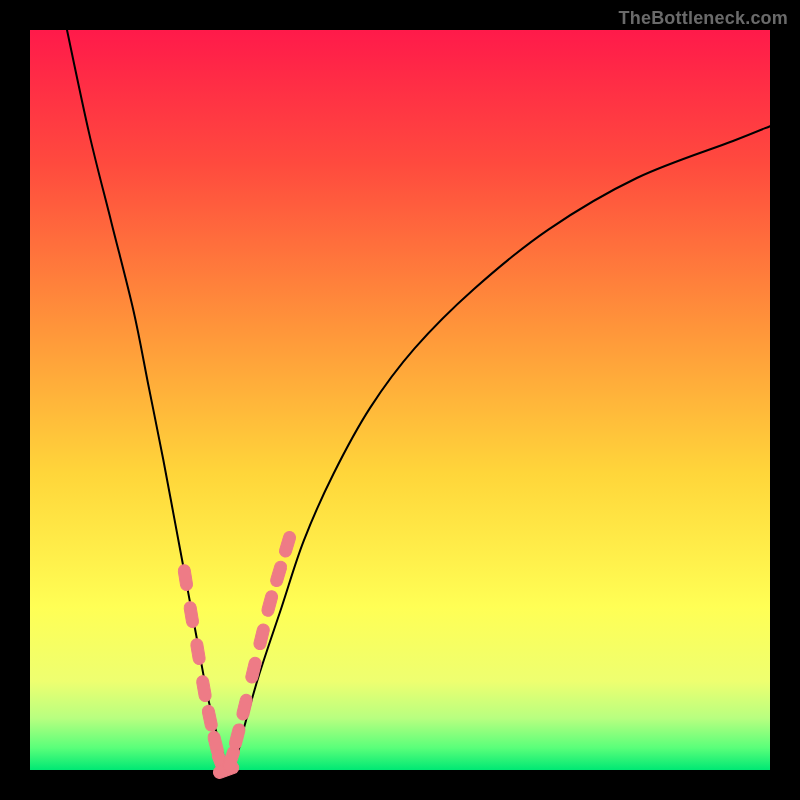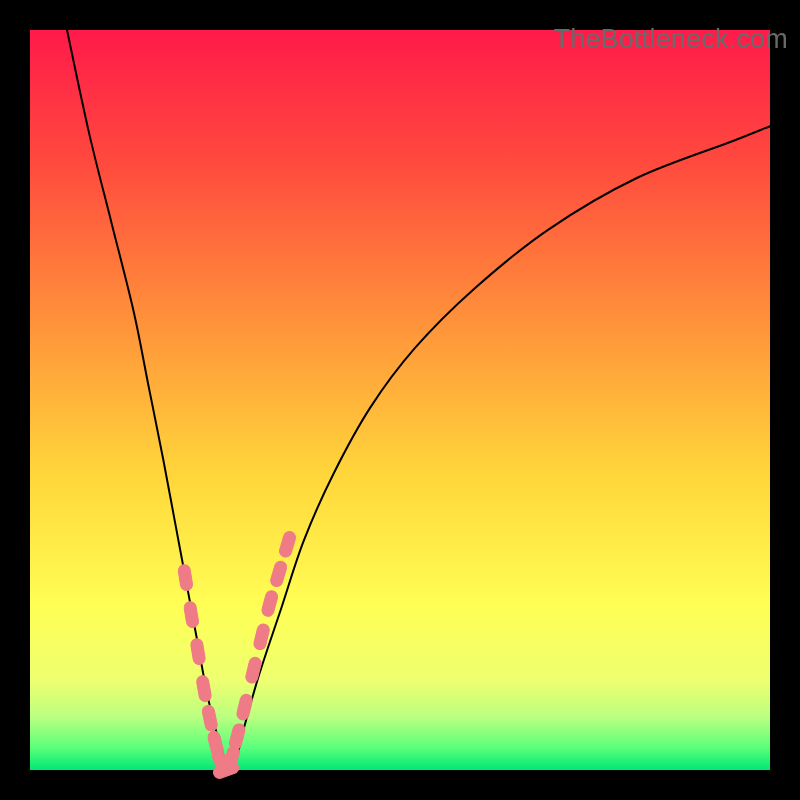--- a/index.html
+++ b/index.html
@@ -21,24 +21,24 @@
   .plot-area {
     position: absolute;
     left: 30px;
     top: 30px;
     width: 740px;
     height: 740px;
     
   }
   .watermark {
     position: absolute;
-    top: 24px;
+    top: 8px;
     right: 12px;
-    font-size: 27px;
-    font-weight: 400;
+    font-size: 18px;
+    font-weight: 700;
     color: #6a6a6a;
     letter-spacing: 0.2px;
   }
   svg.curve-layer {
     position: absolute;
     left: 0; top: 0;
     width: 740px;
     height: 740px;
     overflow: visible;
   }

